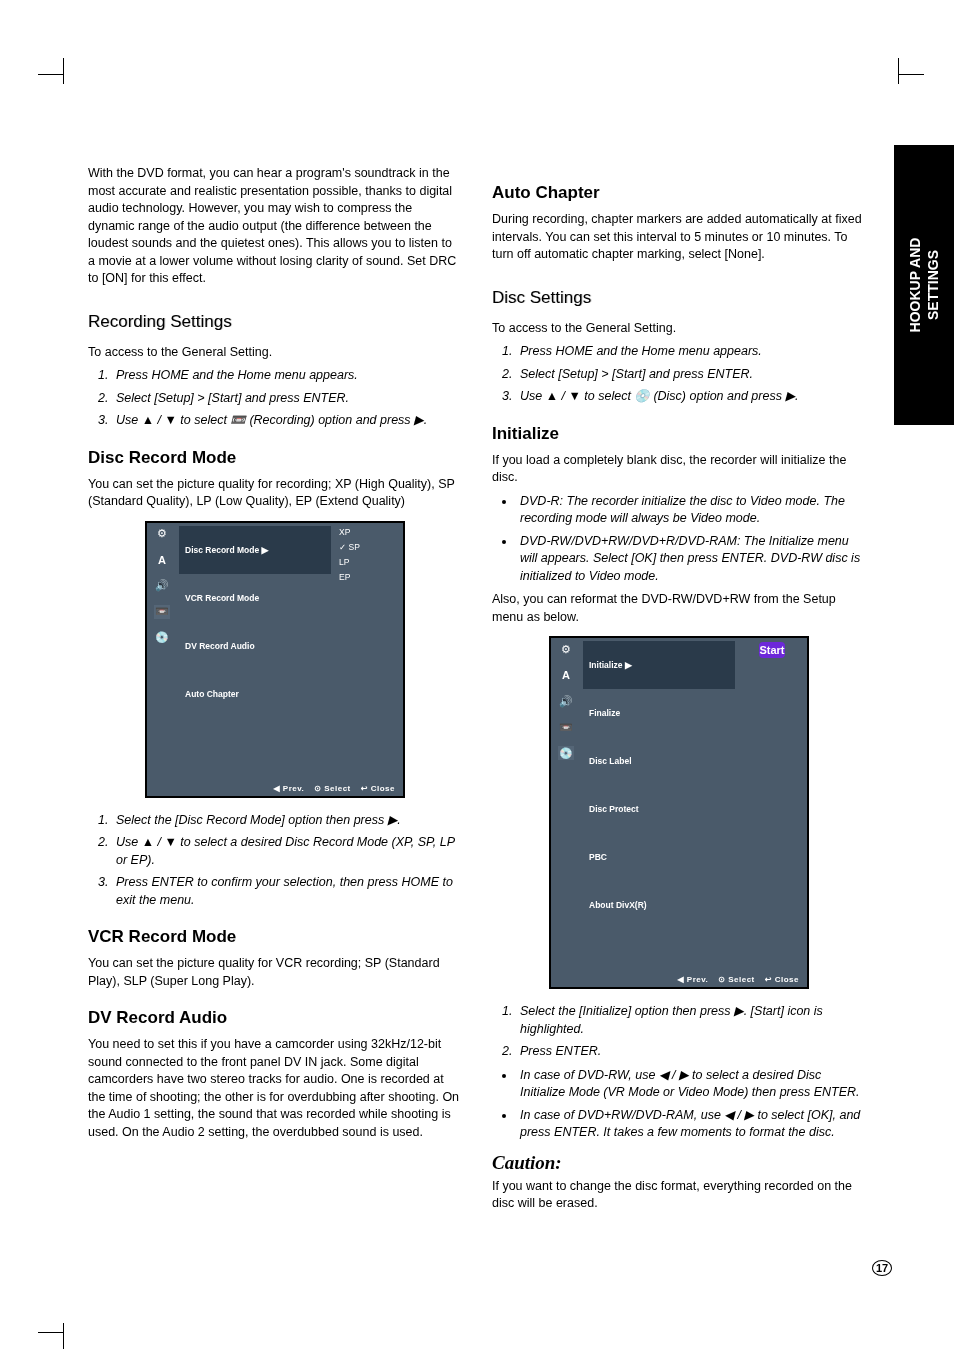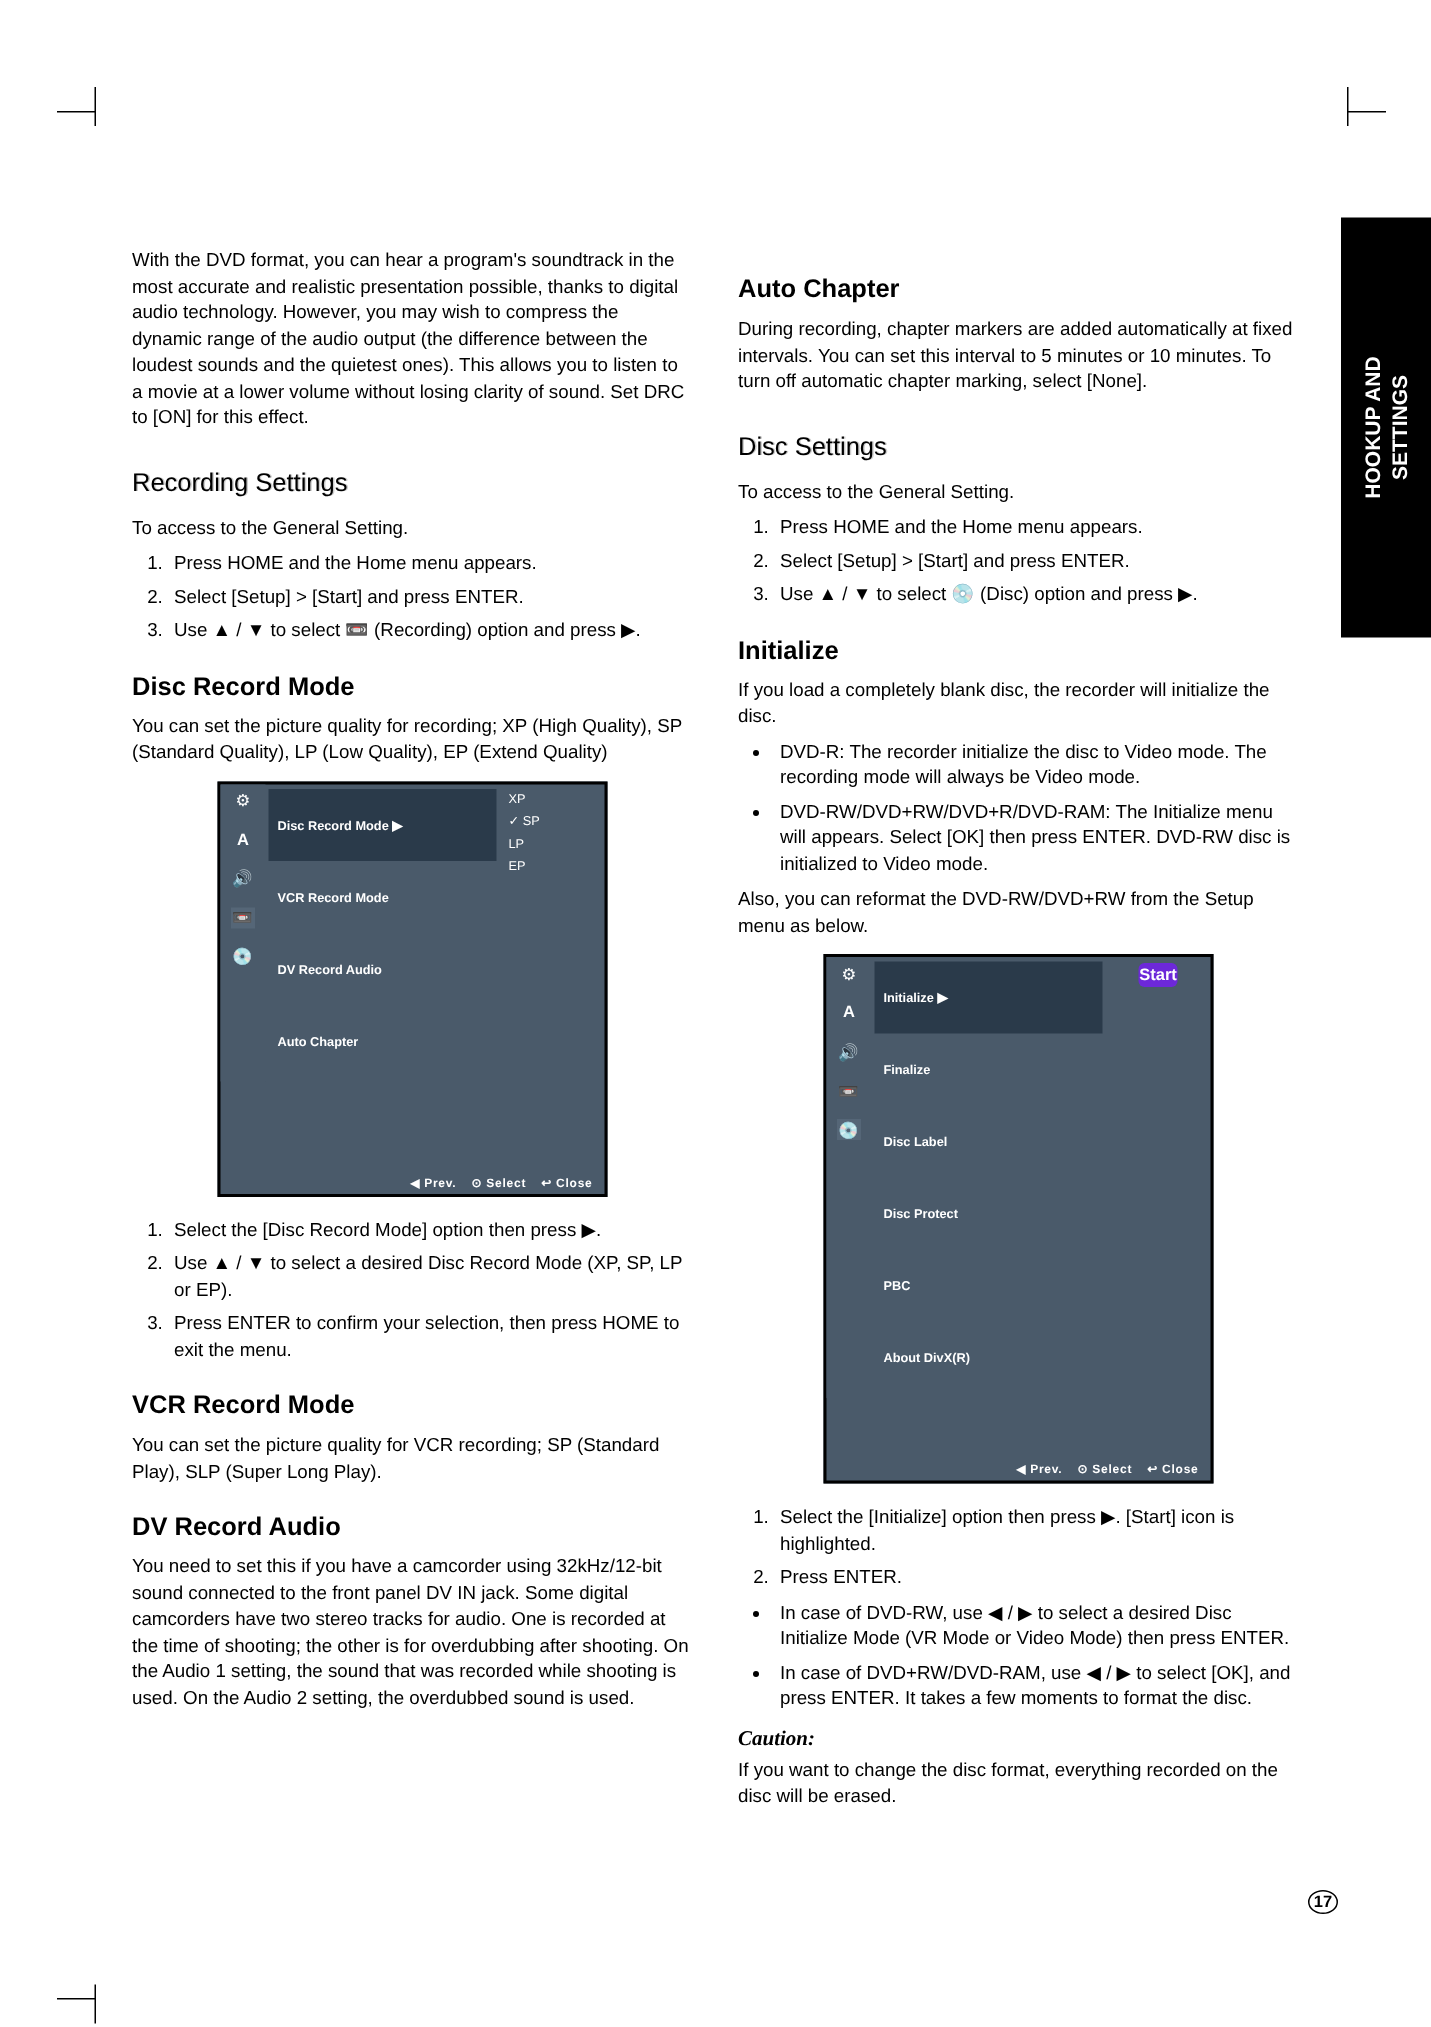--- a/index.html
+++ b/index.html
@@ -54,28 +54,29 @@
     p.body {
       font-size: 12.5px;
       line-height: 1.4;
       margin-bottom: 6px;
     }
     ol.steps, ul.bullets {
       font-size: 12.5px;
       line-height: 1.4;
       padding-left: 24px;
       margin-bottom: 6px;
+      font-style: italic;
     }
     ol.steps li, ul.bullets li { margin-bottom: 5px; padding-left: 4px; }
     ul.bullets { list-style: disc; }
     .caution-label {
       font-family: Georgia, 'Times New Roman', serif;
       font-style: italic;
       font-weight: bold;
-      font-size: 14px;
+      font-size: 19px;
       margin: 10px 0 4px 0;
     }
     .screenshot {
       width: 260px;
       margin: 10px auto 14px auto;
       background: #4a5a6a;
       border: 2px solid #000;
       font-size: 9px;
       color: #fff;
     }

